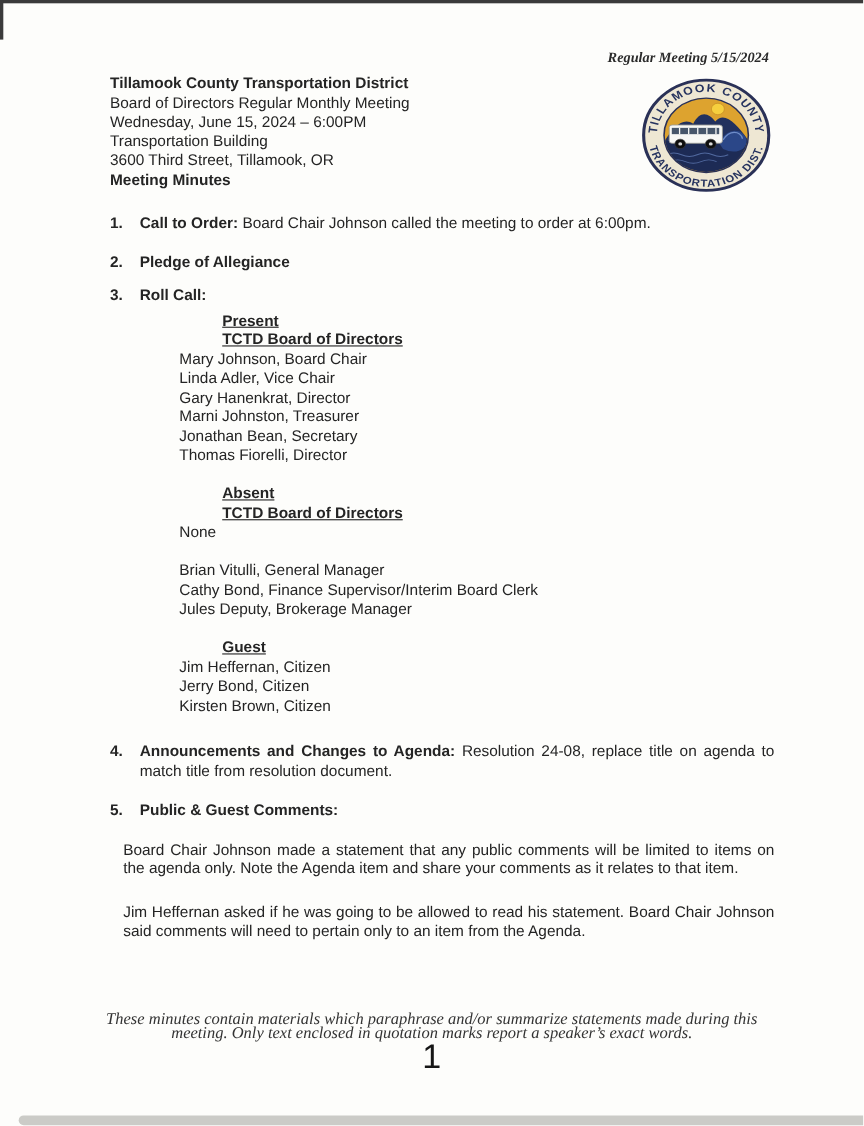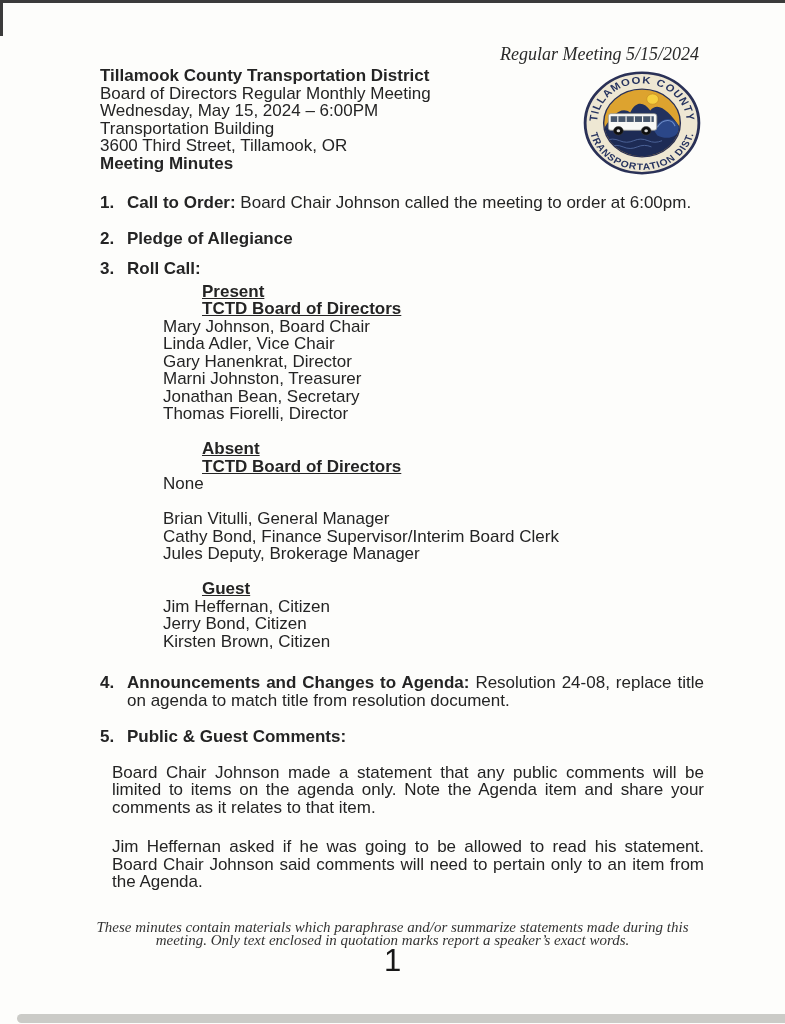--- a/index.html
+++ b/index.html
@@ -7,30 +7,30 @@
     position:relative; width:785px; height:1024px;
     background:#fdfdfb; overflow:hidden;
     font-family:"Liberation Sans", sans-serif; color:#242424;
   }
   .scan-top-line { position:absolute; top:0; left:0; width:100%; height:3px; background:#3b3b3b; }
   .scan-left-tick { position:absolute; top:0; left:0; width:3px; height:36px; background:#3b3b3b; }
   .scan-bottom-band { position:absolute; left:17px; right:0; bottom:1px; height:9px; background:#cbcbc7; border-radius:5px 0 0 5px; }
 
   .date-line {
     position:absolute; top:44px; right:86px;
-    font-family:"Liberation Serif", serif; font-style:italic; font-weight:normal;
-    font-size:18px; color:#2a2a2a;
+    font-family:"Liberation Serif", serif; font-style:italic; font-weight:bold;
+    font-size:13px; color:#2a2a2a;
   }
 
   .logo { position:absolute; left:583px; top:71px; }
   .sealtext { font-family:"Liberation Sans", sans-serif; font-weight:bold; fill:#26335f; }
   .sealtext.top { font-size:9.6px; letter-spacing:1px; }
   .sealtext.bot { font-size:8.8px; letter-spacing:0.8px; }
 
-  .content { position:absolute; left:100px; top:67px; width:604px; font-size:17px; line-height:17.5px; }
+  .content { position:absolute; left:100px; top:67px; width:604px; font-size:14px; line-height:17.5px; }
   .bold { font-weight:bold; }
   .hb { white-space:nowrap; }
 
   .item { display:flex; }
   .i1 { margin-top:22px; }
   .i2 { margin-top:18px; }
   .i3 { margin-top:13px; }
   .i4 { margin-top:24px; }
   .i5 { margin-top:19px; }
   .inum { flex:0 0 27px; font-weight:bold; }
@@ -103,21 +103,21 @@
     <text class="sealtext bot">
       <textPath href="#arcBottom" startOffset="50%" text-anchor="middle">TRANSPORTATION DIST.</textPath>
     </text>
   </svg>
 
   <div class="content">
 
     <div class="header-block">
       <div class="hb bold">Tillamook County Transportation District</div>
       <div class="hb">Board of Directors Regular Monthly Meeting</div>
-      <div class="hb">Wednesday, May 15, 2024 – 6:00PM</div>
+      <div class="hb">Wednesday, June 15, 2024 – 6:00PM</div>
       <div class="hb">Transportation Building</div>
       <div class="hb">3600 Third Street, Tillamook, OR</div>
       <div class="hb bold">Meeting Minutes</div>
     </div>
 
     <div class="item i1">
       <div class="inum">1.</div>
       <div class="ibody">
         <span class="bold">Call to Order:</span>
         <span>Board Chair Johnson called the meeting to order at 6:00pm.</span>

